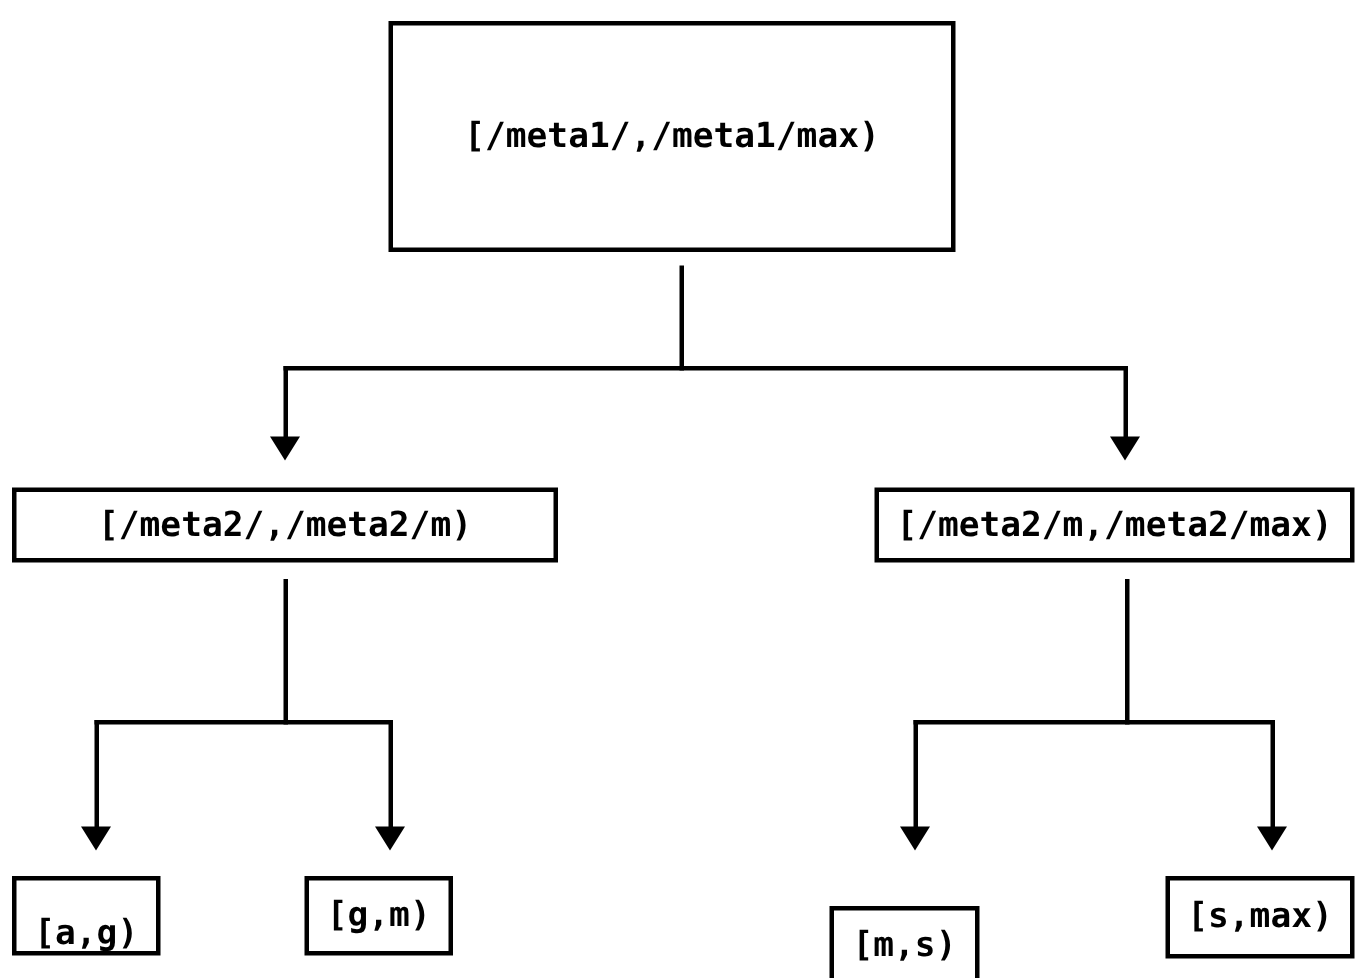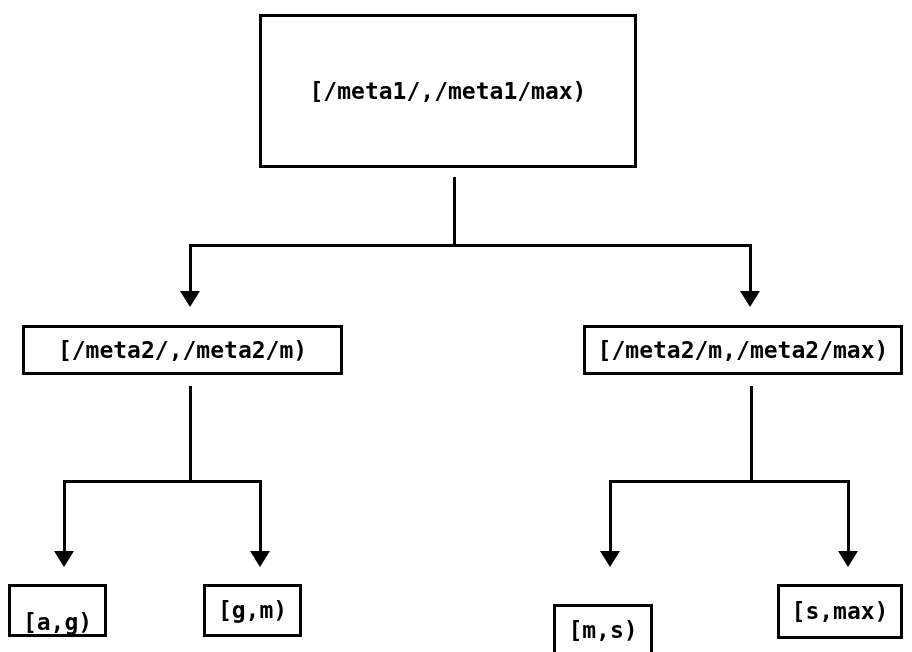--- a/index.html
+++ b/index.html
@@ -42,21 +42,21 @@
   .arrow {
     position: absolute;
     width: 0;
     height: 0;
     border-left: 10px solid transparent;
     border-right: 10px solid transparent;
     border-top: 16px solid #000000;
   }
   
   .node-root      { left: 259px; top: 14px;  width: 378px; height: 154px; }
-  .node-mid-left  { left: 22px;  top: 325px; width: 321px; height: 50px; }
+  .node-mid-left  { left: 8px;  top: 325px; width: 364px; height: 50px; }
   .node-mid-right { left: 583px; top: 325px; width: 320px; height: 50px; text-align: center; }
   .node-leaf-1    { left: 8px;   top: 584px; width: 99px;  height: 53px; align-items: flex-end; }
   .node-leaf-2    { left: 203px; top: 584px; width: 99px;  height: 53px; }
   .node-leaf-3    { left: 553px; top: 604px; width: 100px; height: 53px; }
   .node-leaf-4    { left: 777px; top: 584px; width: 126px; height: 55px; }
   
   .stem-root      { left: 453px; top: 177px; height: 70px; }
   .h-top          { left: 189px; top: 244px; width: 563px; }
   .drop-top-left  { left: 189px; top: 244px; height: 48px; }
   .drop-top-right { left: 749px; top: 244px; height: 48px; }

